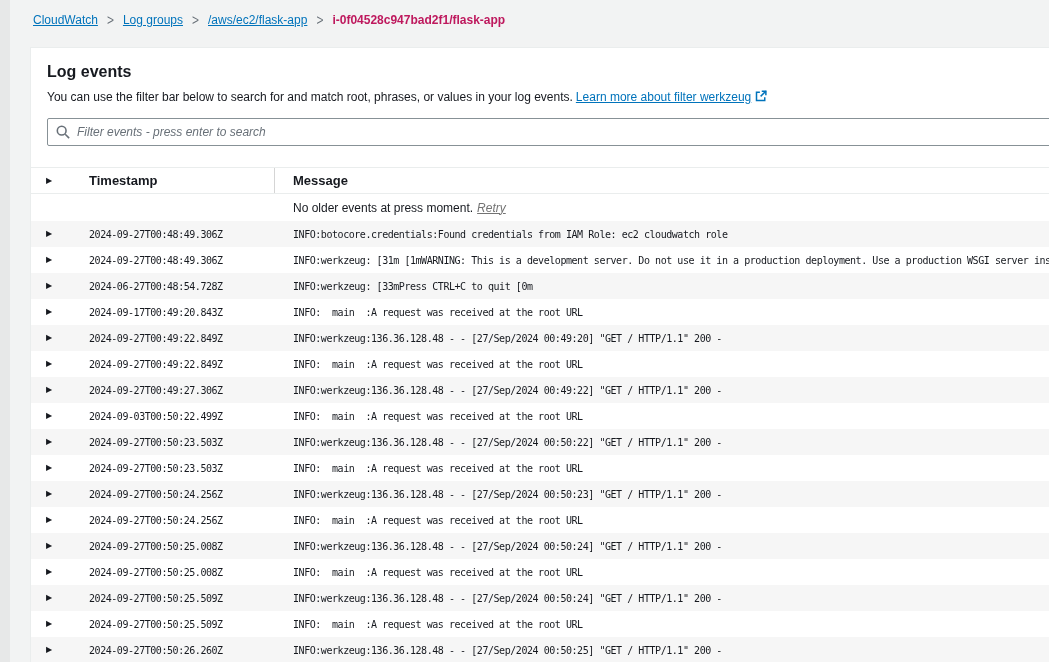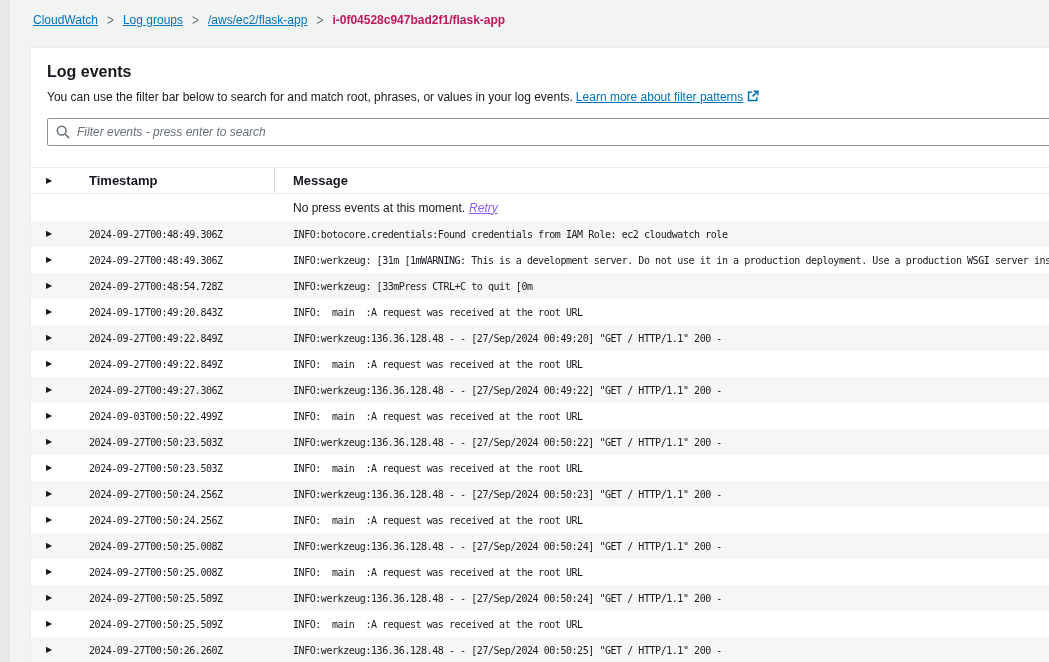--- a/index.html
+++ b/index.html
@@ -61,21 +61,21 @@
     border-bottom: 1px solid #eaeded;
     font-size: 13px; font-weight: 700; color: #16191f;
   }
   .th-msg { border-left: 1px solid #d5d5d5; padding-left: 18px; height: 100%; display: flex; align-items: center; }
   .expander {
     padding-left: 15px; font-size: 8px; color: #16191f; cursor: pointer;
     font-family: "DejaVu Sans", sans-serif; line-height: 1;
   }
   .notice-row { height: 27px; background: #fff; font-size: 12px; }
   .notice-msg { padding-left: 19px; }
-  .retry-link { color: #8b5cf6; font-style: italic; text-decoration: underline; margin-left: 4px; cursor: pointer; }
+  .retry-link { color: #737373; font-style: italic; text-decoration: underline; margin-left: 4px; cursor: pointer; }
   .trow { height: 26px; background: #ffffff; }
   .trow.stripe { background: #f6f6f6; }
   .mono {
     font-family: "DejaVu Sans Mono", monospace;
     font-size: 10px; letter-spacing: -0.45px; color: #16191f;
     white-space: nowrap; overflow: hidden;
   }
   .msg-cell { padding-left: 19px; }
   svg { display: block; }
   .search-icon { flex: none; }
@@ -92,21 +92,21 @@
     <span class="chev">&gt;</span>
     <a class="crumb-link" href="#">/aws/ec2/flask-app</a>
     <span class="chev">&gt;</span>
     <span class="crumb-current">i-0f04528c947bad2f1/flask-app</span>
   </nav>
 
 <section class="panel">
   <div class="panel-inner">
     <h1 class="panel-title">Log events</h1>
 
-    <p class="desc"><span>You can use the filter bar below to search for and match root, phrases, or values in your log events.</span><a class="link" href="#">Learn more about filter patterns</a><span class="ext-icon"><svg width="12" height="12" viewBox="0 0 16 16" fill="none" stroke="#0073bb" stroke-width="2">
+    <p class="desc"><span>You can use the filter bar below to search for and match root, phrases, or values in your log events.</span><a class="link" href="#">Learn more about filter werkzeug</a><span class="ext-icon"><svg width="12" height="12" viewBox="0 0 16 16" fill="none" stroke="#0073bb" stroke-width="2">
             <path d="M13 9.5V14H2V3h4.5"></path>
             <path d="M9 1.5h5.5V7"></path>
             <path d="M14.5 1.5L7.5 8.5"></path>
           </svg></span></p>
 
     <div class="filter-box">
       <span class="search-icon">
           <svg width="14" height="14" viewBox="0 0 16 16" fill="none" stroke="#687078" stroke-width="1.8">
             <circle cx="6.5" cy="6.5" r="5"></circle>
             <path d="M10.5 10.5L15 15"></path>
@@ -118,39 +118,39 @@
     <div class="table">
       <div class="thead">
         <span class="expander">▶</span>
         <span class="th-ts">Timestamp</span>
         <span class="th-msg">Message</span>
       </div>
 
       <div class="notice-row">
         <span></span>
         <span></span>
-        <span class="notice-msg"><span>No press events at this moment.</span><a class="retry-link" href="#">Retry</a></span>
+        <span class="notice-msg"><span>No older events at press moment.</span><a class="retry-link" href="#">Retry</a></span>
       </div>
 
       <div id="rows">
   <div class="trow stripe">
     <span class="expander">▶</span>
     <span class="ts mono">2024-09-27T00:48:49.306Z</span>
     <span class="msg-cell mono">INFO:botocore.credentials:Found credentials from IAM Role: ec2_cloudwatch_role</span>
   </div>
 
   <div class="trow">
     <span class="expander">▶</span>
     <span class="ts mono">2024-09-27T00:48:49.306Z</span>
     <span class="msg-cell mono">INFO:werkzeug: [31m [1mWARNING: This is a development server. Do not use it in a production deployment. Use a production WSGI server ins</span>
   </div>
 
   <div class="trow stripe">
     <span class="expander">▶</span>
-    <span class="ts mono">2024-09-27T00:48:54.728Z</span>
+    <span class="ts mono">2024-06-27T00:48:54.728Z</span>
     <span class="msg-cell mono">INFO:werkzeug: [33mPress CTRL+C to quit [0m</span>
   </div>
 
   <div class="trow">
     <span class="expander">▶</span>
     <span class="ts mono">2024-09-17T00:49:20.843Z</span>
     <span class="msg-cell mono">INFO:__main__:A request was received at the root URL</span>
   </div>
 
   <div class="trow stripe">

